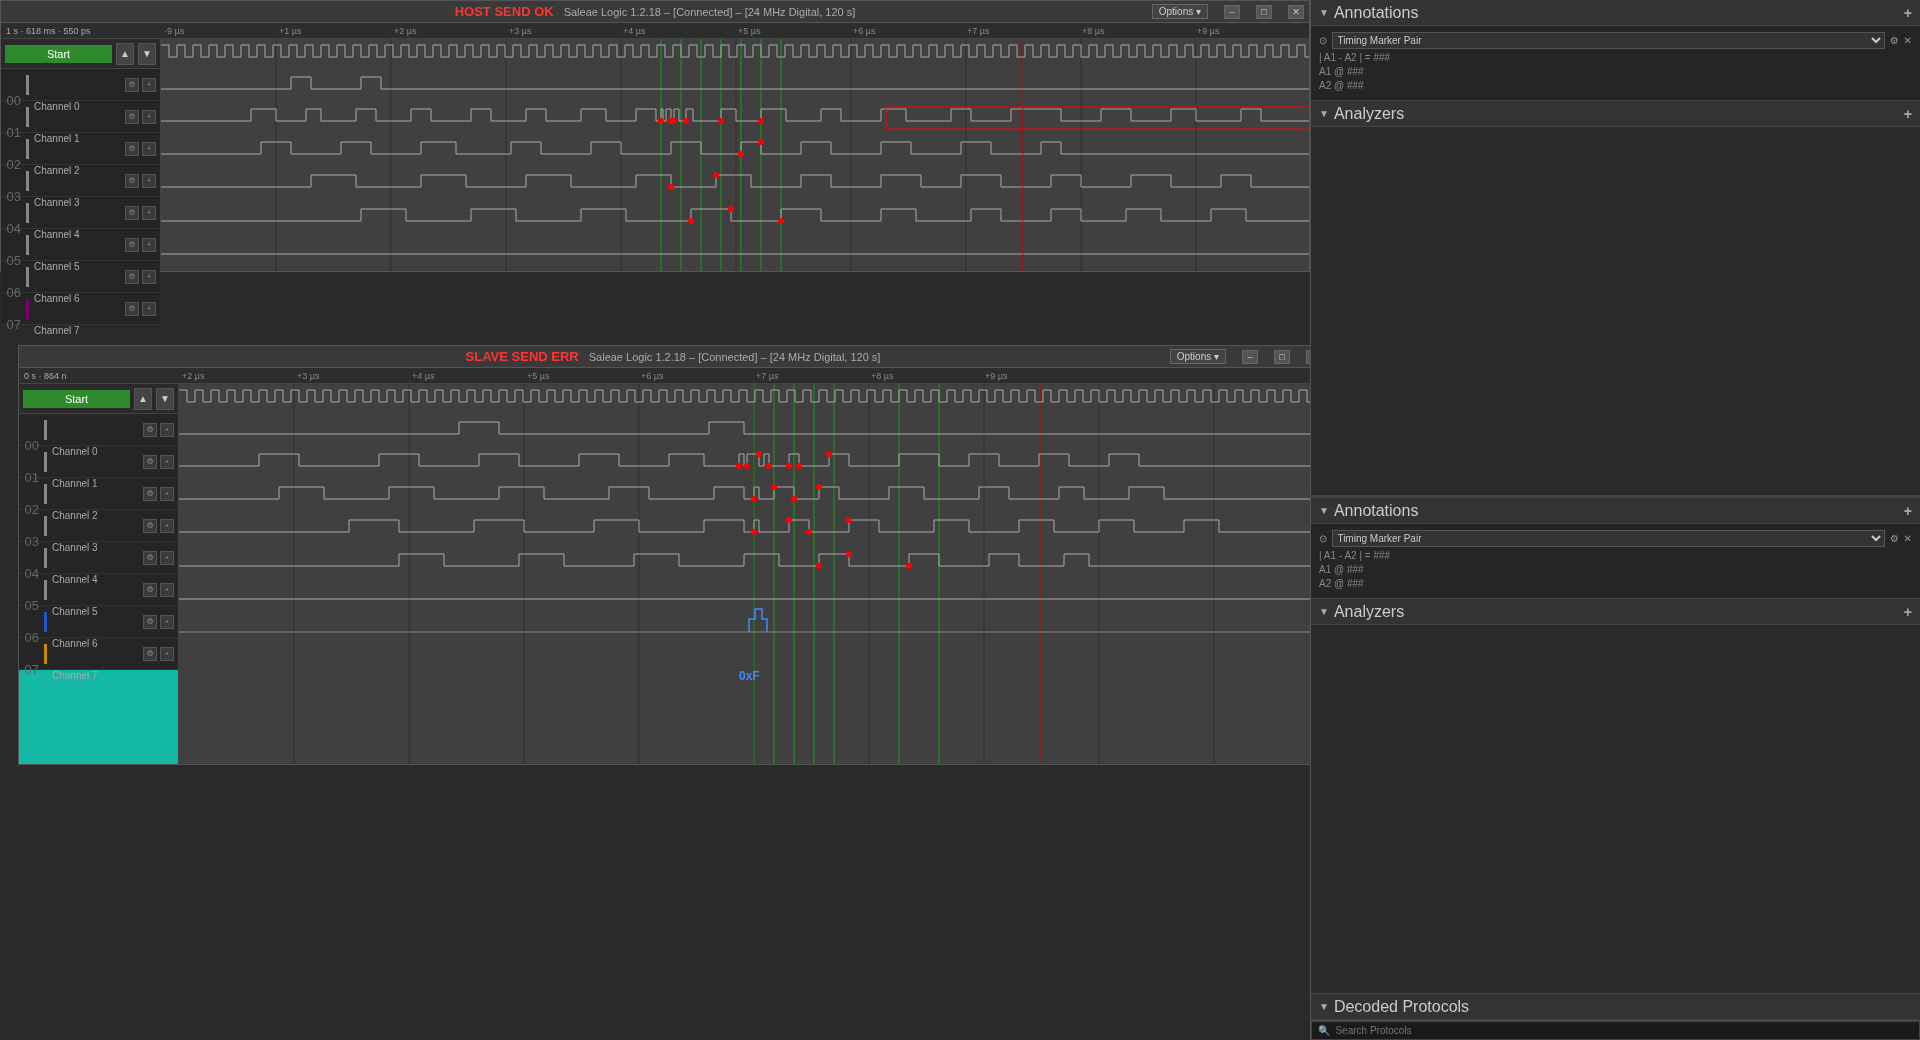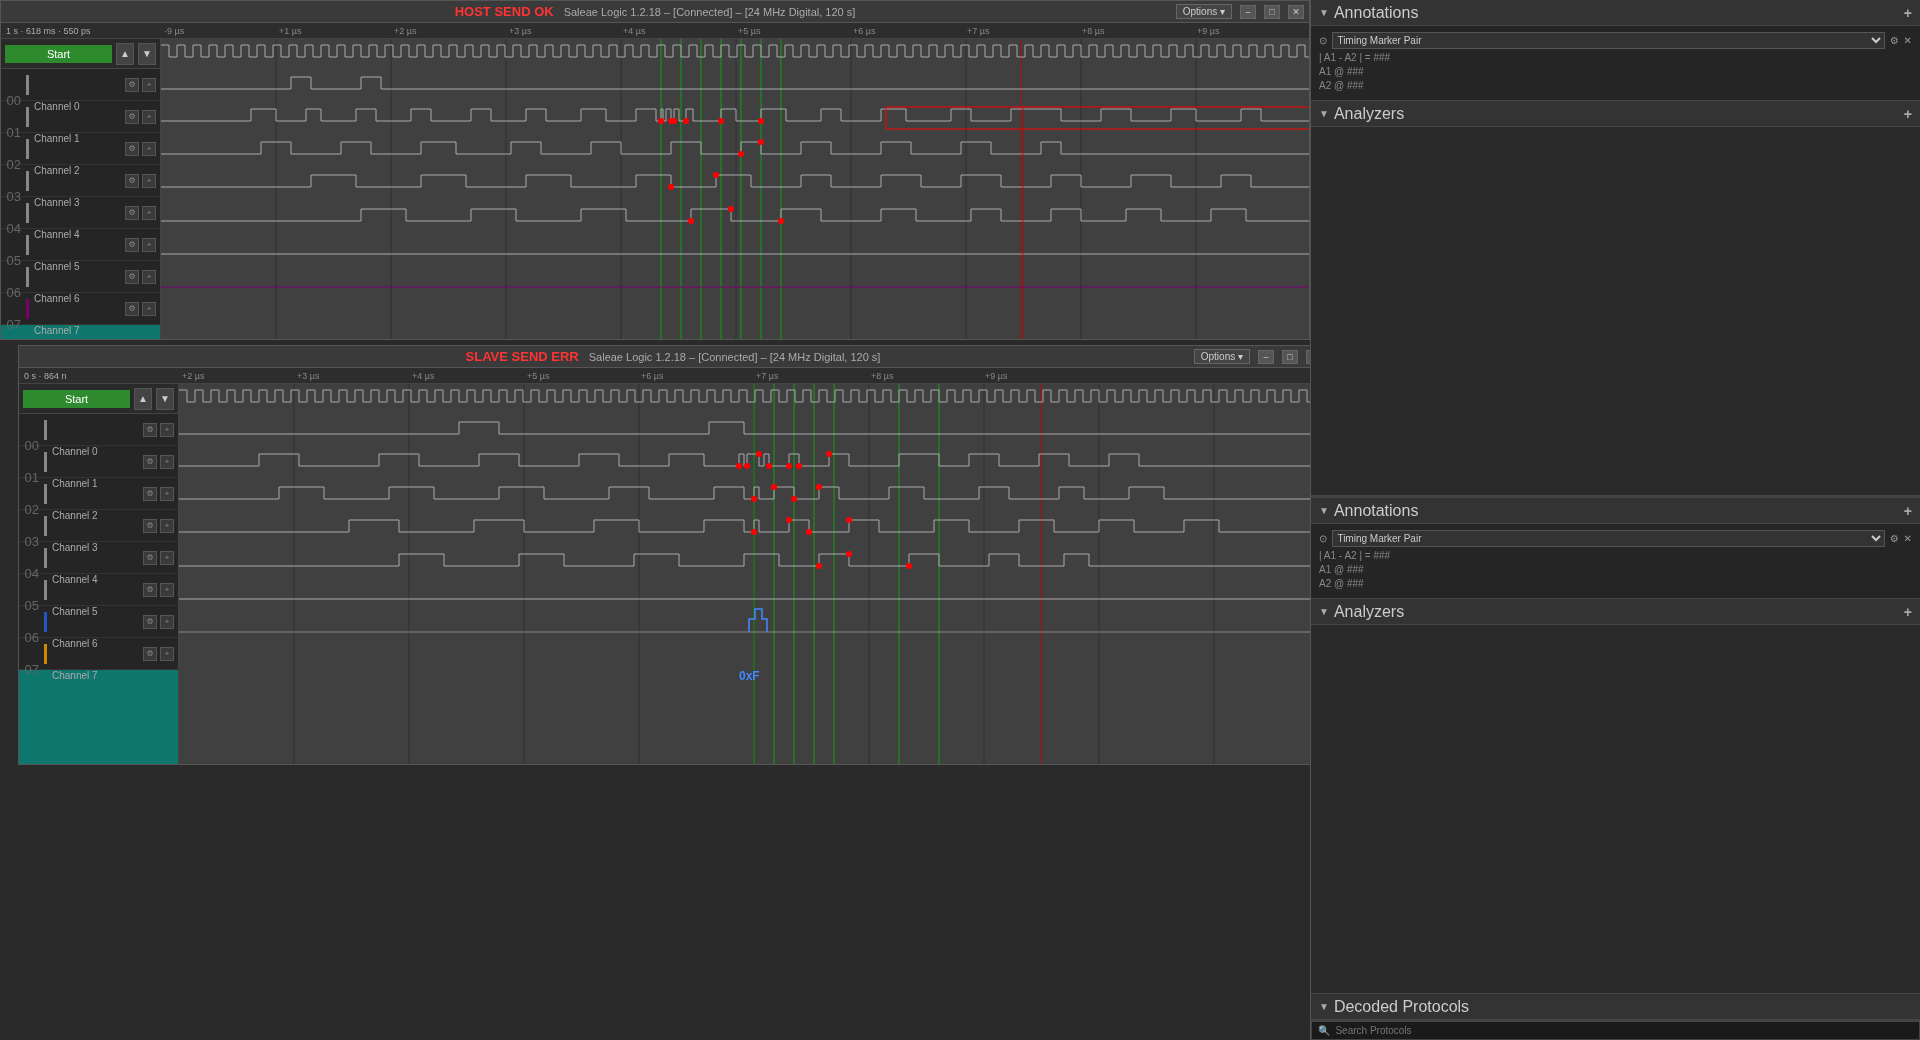--- a/index.html
+++ b/index.html
@@ -16,21 +16,21 @@
     
     .logic-window {
       position: absolute;
       background: #1e1e1e;
       border: 1px solid #555;
     }
 
     .window-top {
       left: 0; top: 0;
       width: 1310px;
-      height: 340px;
+      height: 272px;
     }
 
     .window-bottom {
       left: 18px; top: 345px;
       width: 1310px;
       height: 420px;
     }
 
     .title-bar {
       background: #3a3a3a;
@@ -51,21 +51,21 @@
 
     .title-bar .window-title {
       font-size: 11px;
       color: #aaa;
     }
 
     .title-bar .window-controls {
       position: absolute;
       right: 5px;
       display: flex;
-      gap: 8px;
+      gap: 16px;
       align-items: center;
     }
 
     .win-btn {
       width: 16px;
       height: 14px;
       background: #555;
       border: 1px solid #666;
       display: flex;
       align-items: center;
@@ -110,21 +110,21 @@
     }
 
     
     .channels-area {
       display: flex;
       height: calc(100% - 38px);
     }
 
     .channel-list {
       width: 160px;
-      background: #0f766e;
+      background: #14b8a6;
       border-right: 1px solid #444;
       flex-shrink: 0;
     }
 
     .start-btn-row {
       background: #2a2a2a;
       height: 30px;
       display: flex;
       align-items: center;
       border-bottom: 1px solid #444;

